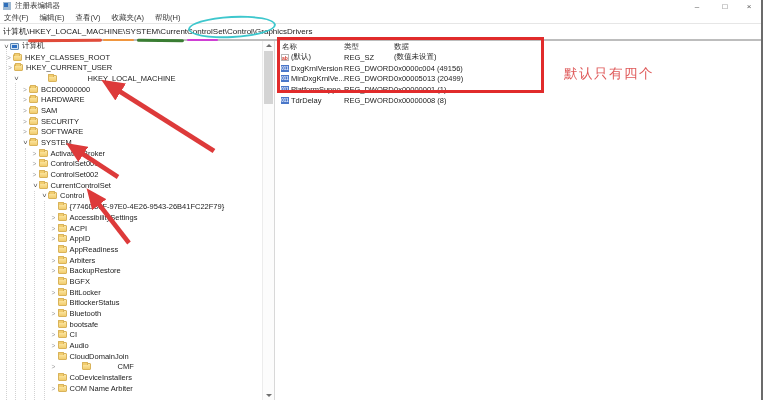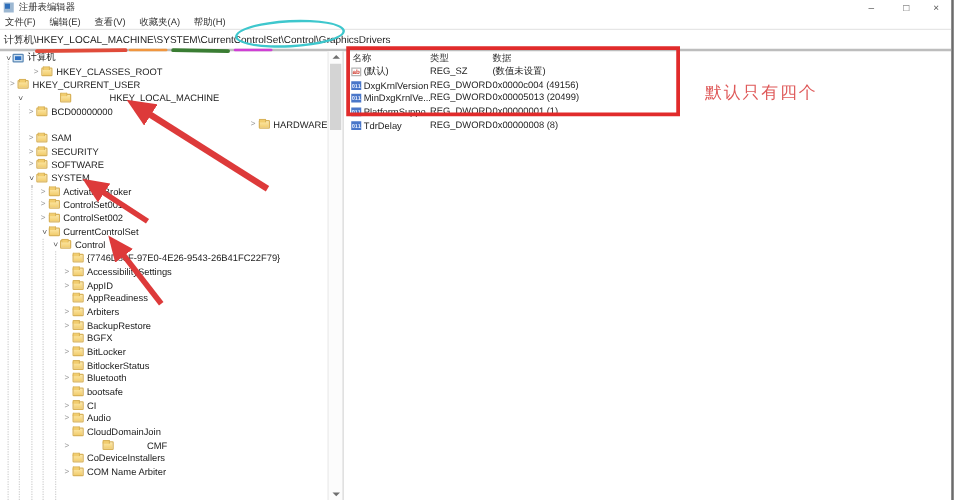--- a/index.html
+++ b/index.html
@@ -48,21 +48,21 @@
   .sb-up { top: 0; } .sb-up span { border-bottom: 3.5px solid #6f6f6f; }
   .sb-down { bottom: 0; } .sb-down span { border-top: 3.5px solid #6f6f6f; }
   .sb-thumb { position: absolute; left: 1px; top: 10px; width: 9px; height: 53px; background: #d4d4d4; }
   
   .value-pane { flex: 1; position: relative; }
   .lv-header { display: flex; height: 11px; align-items: center; }
   .lv-col { font-size: 7.5px; color: #333; }
   .col-name { width: 69px; padding-left: 7px; }
   .col-type { width: 50px; }
   .col-data { flex: 1; }
-  .lv-row { display: flex; height: 10.7px; }
+  .lv-row { display: flex; height: 10.7px; align-items: center; }
   .cell-name { width: 69px; padding-left: 6px; display: flex; align-items: center; gap: 2px; overflow: hidden; }
   .cell-type { width: 50px; font-size: 7.5px; color: #222; }
   .cell-data { flex: 1; font-size: 7.5px; color: #222; }
   .vname { font-size: 7.5px; color: #222; white-space: nowrap; }
   .ic-string { width: 8px; height: 7px; flex: 0 0 8px; border: 0.5px solid #b5b5b5; background: #fff;
     font-size: 5px; line-height: 6px; text-align: center; color: #d03b2f; font-weight: bold; }
   .ic-dword { width: 8px; height: 7px; flex: 0 0 8px; background: #4a77c9; color: #eaf1ff;
     font-size: 4.5px; line-height: 7px; text-align: center; font-weight: bold; }
   
   .anno { position: absolute; pointer-events: none; }
@@ -106,41 +106,41 @@
     <div class="guide" style="left:5.5px; top:8px;  height:351px;"></div>
     <div class="guide" style="left:15px;  top:42px; height:317px;"></div>
     <div class="guide" style="left:24.5px;top:107px;height:252px;"></div>
     <div class="guide" style="left:34px;  top:150px;height:209px;"></div>
     <div class="guide" style="left:43.5px;top:160px;height:199px;"></div>
   <div class="tree-row" style="padding-left: 2px;">
         <span class="expander open">&gt;</span>
         <span class="computer-ic"></span>
         <span class="tree-label">计算机</span>
       </div>
-      <div class="tree-row" style="padding-left: 25px;">
+      <div class="tree-row" style="padding-left: 5px;">
         <span class="expander closed">&gt;</span>
         <span class="folder-ic"></span>
         <span class="tree-label">HKEY_CLASSES_ROOT</span>
       </div>
       <div class="tree-row" style="padding-left: 6px;">
         <span class="expander closed">&gt;</span>
         <span class="folder-ic"></span>
         <span class="tree-label">HKEY_CURRENT_USER</span>
       </div>
       <div class="tree-row" style="padding-left: 11.5px; gap: 28px;">
         <span class="expander open">&gt;</span>
         <span class="folder-ic"></span>
         <span class="tree-label">HKEY_LOCAL_MACHINE</span>
       </div>
       <div class="tree-row" style="padding-left: 21px;">
         <span class="expander closed">&gt;</span>
         <span class="folder-ic"></span>
         <span class="tree-label">BCD00000000</span>
       </div>
-      <div class="tree-row" style="padding-left: 21px; justify-content: flex-end;">
+      <div class="tree-row" style="padding-left: 21px;">
         <span class="expander closed">&gt;</span>
         <span class="folder-ic"></span>
         <span class="tree-label">HARDWARE</span>
       </div>
       <div class="tree-row" style="padding-left: 21px;">
         <span class="expander closed">&gt;</span>
         <span class="folder-ic"></span>
         <span class="tree-label">SAM</span>
       </div>
       <div class="tree-row" style="padding-left: 21px;">
@@ -185,20 +185,25 @@
       </div>
       <div class="tree-row" style="padding-left: 49.5px;">
         <span class="expander none">&gt;</span>
         <span class="folder-ic"></span>
         <span class="tree-label">{7746D80F-97E0-4E26-9543-26B41FC22F79}</span>
       </div>
       <div class="tree-row" style="padding-left: 49.5px;">
         <span class="expander closed">&gt;</span>
         <span class="folder-ic"></span>
         <span class="tree-label">AccessibilitySettings</span>
+      </div>
+      <div class="tree-row" style="padding-left: 49.5px;">
+        <span class="expander closed">&gt;</span>
+        <span class="folder-ic"></span>
+        <span class="tree-label">ACPI</span>
       </div>
       <div class="tree-row" style="padding-left: 49.5px;">
         <span class="expander closed">&gt;</span>
         <span class="folder-ic"></span>
         <span class="tree-label">AppID</span>
       </div>
       <div class="tree-row" style="padding-left: 49.5px;">
         <span class="expander none">&gt;</span>
         <span class="folder-ic"></span>
         <span class="tree-label">AppReadiness</span>

